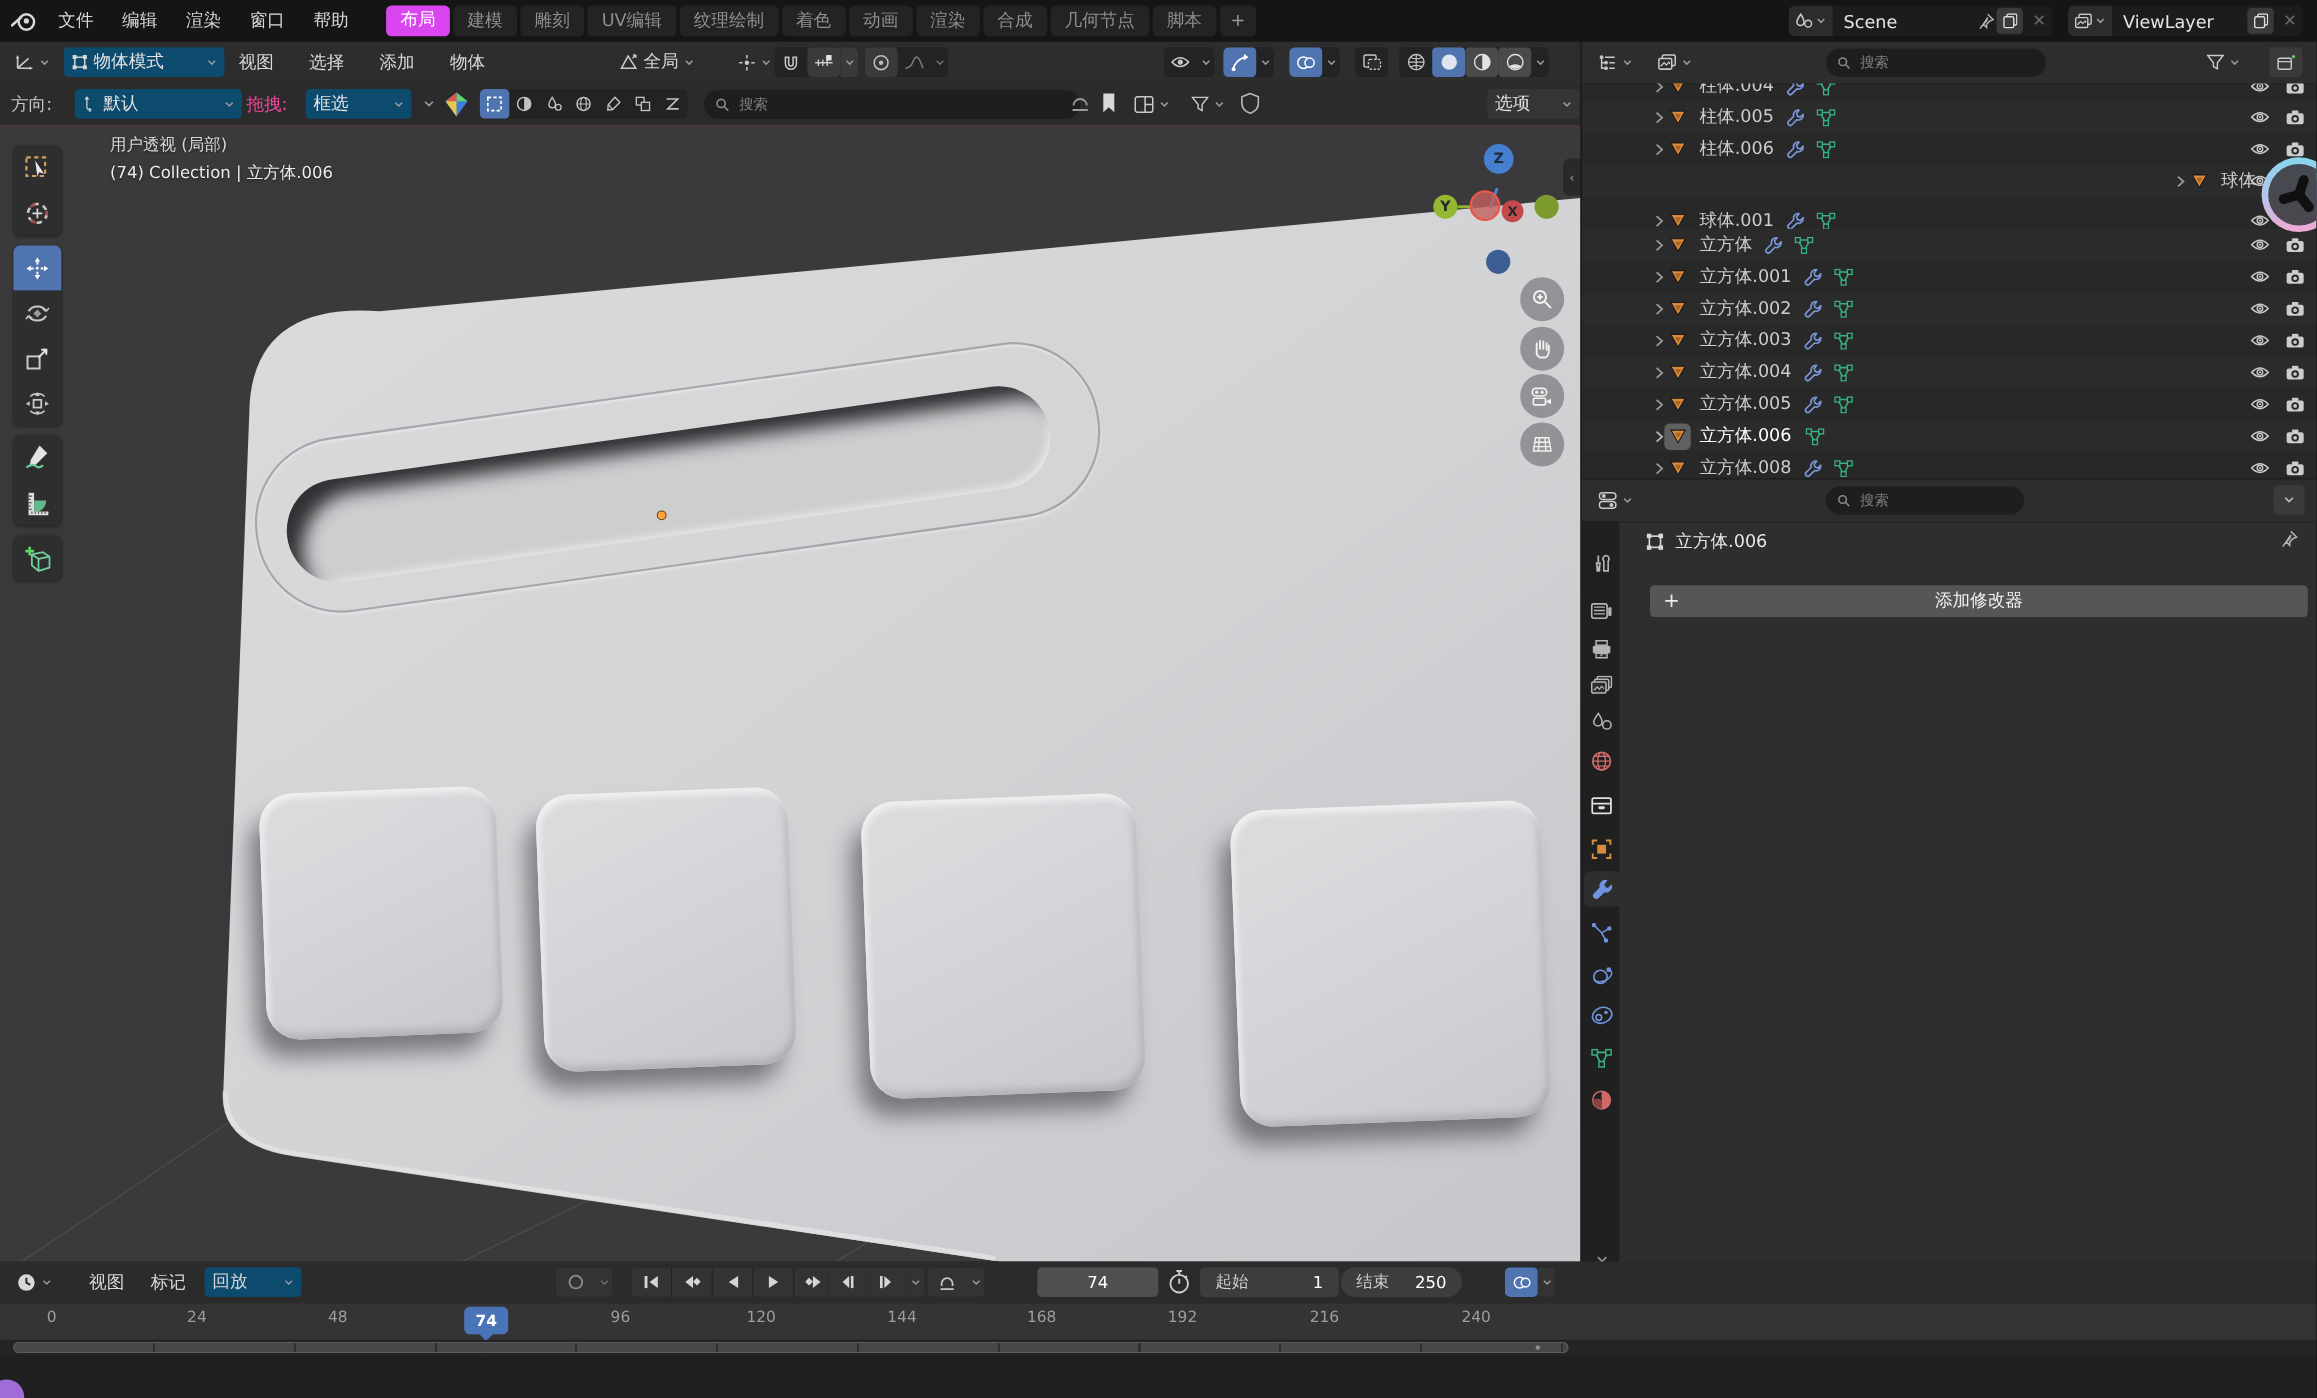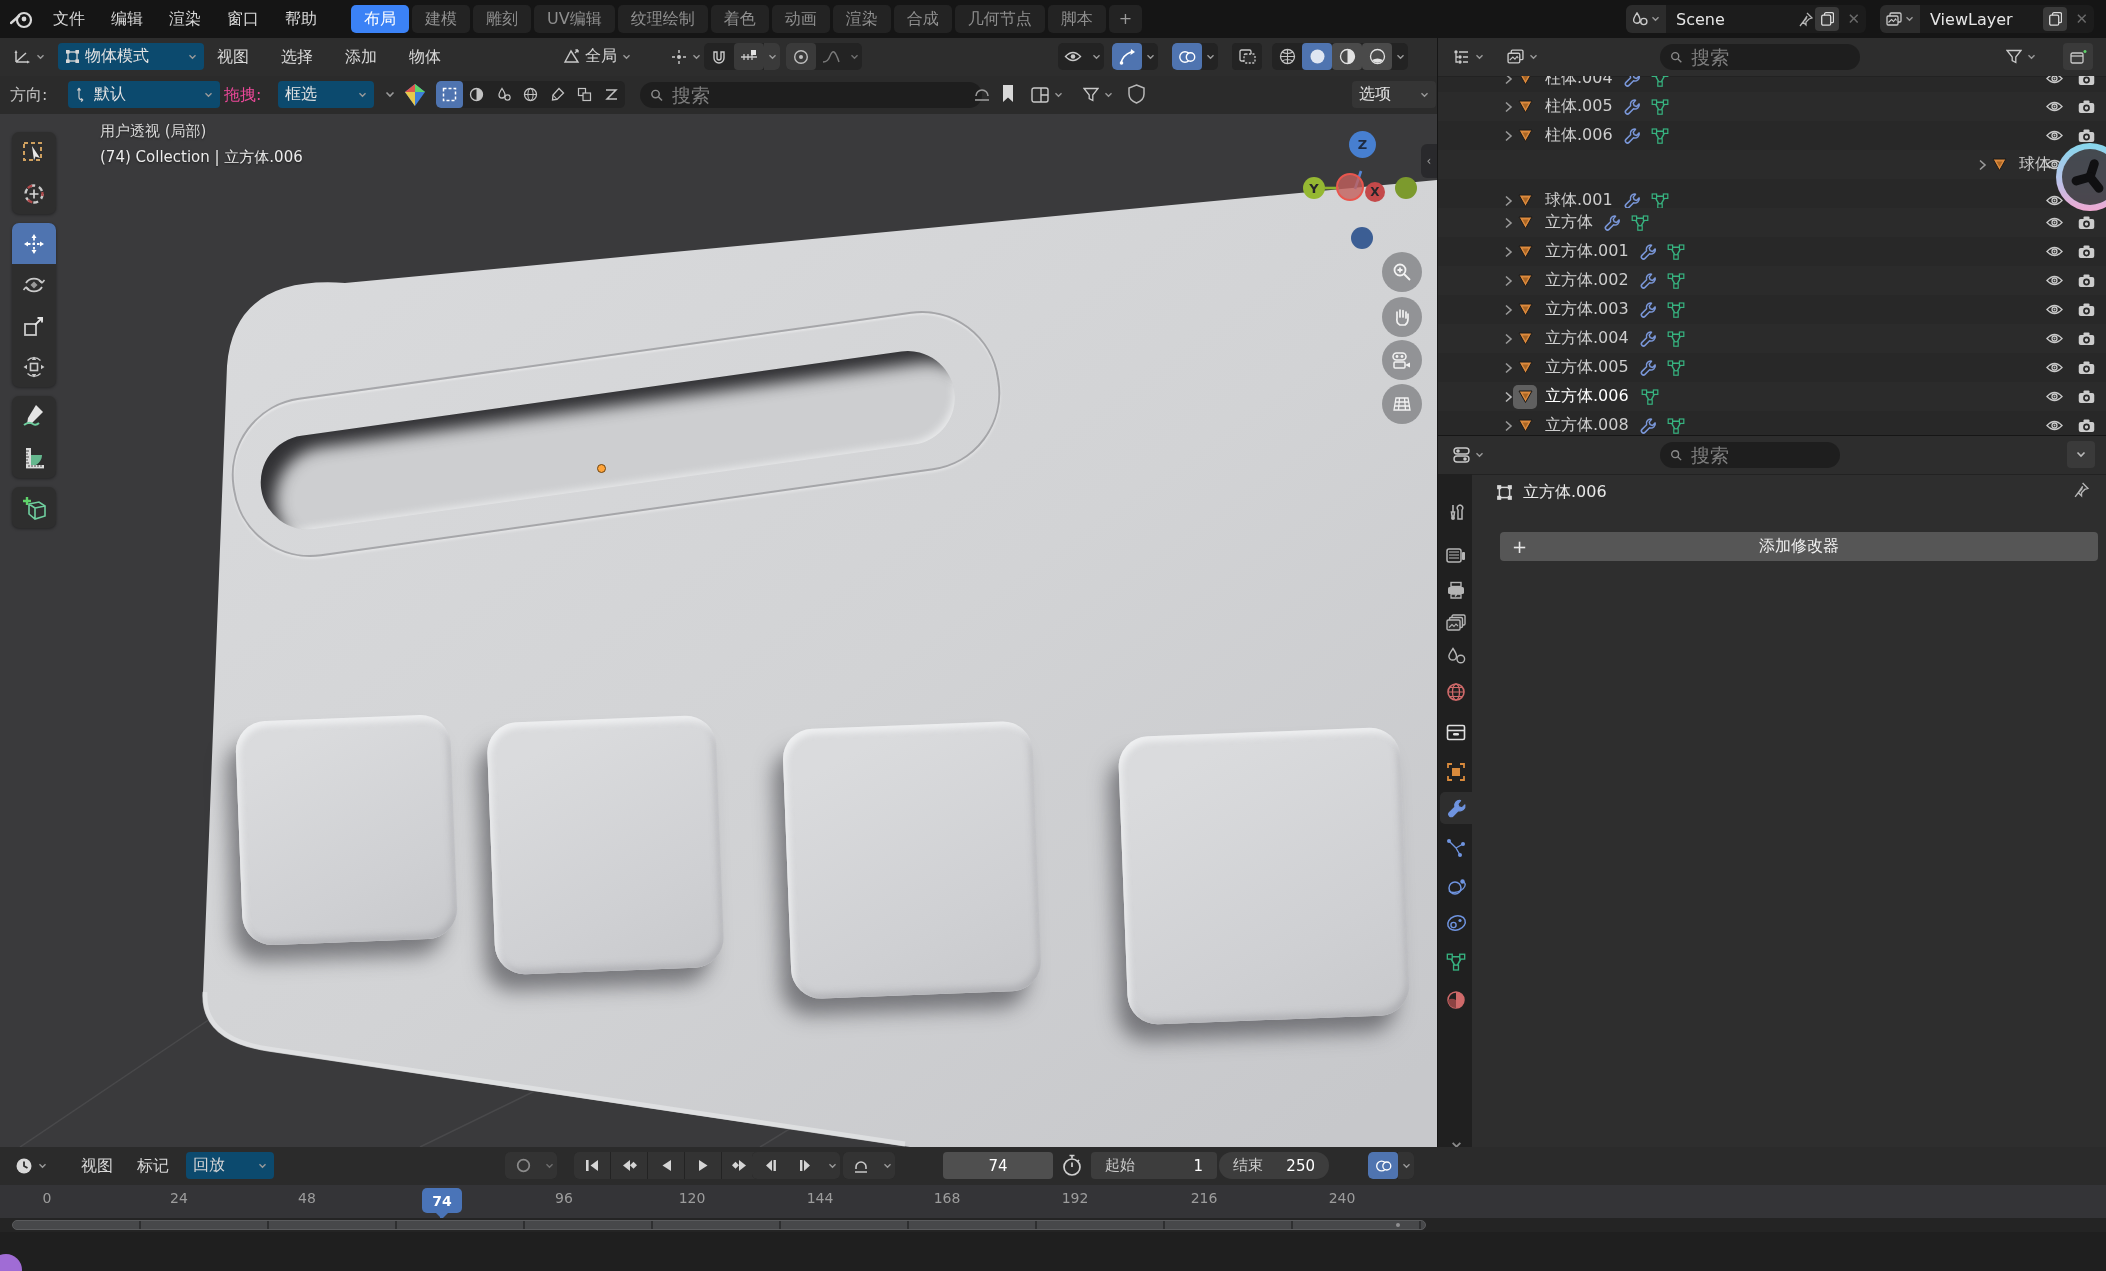--- a/index.html
+++ b/index.html
@@ -6,39 +6,39 @@
   #app{position:relative;width:2106px;height:1271px;background:#1f1f1f;overflow:hidden;
        font-family:"DejaVu Sans","Liberation Sans",sans-serif;color:#c9c9c9;font-size:16px;
        -webkit-font-smoothing:antialiased;}
   .abs{position:absolute;}
   .flex{display:flex;align-items:center;}
   svg{display:block;}
   
   .topbar{position:absolute;left:0;top:0;width:2106px;height:38px;background:#151515;display:flex;align-items:center;}
   .menu-item{padding:0 13px;height:26px;line-height:26px;color:#d8d8d8;border-radius:4px;cursor:default;}
   .wtab{margin-left:3px;padding:0 13px;height:28px;line-height:28px;border-radius:5px;background:#232323;color:#8f8f8f;}
-  .wtab.active{background:#3b82f6;color:#ffffff;}
+  .wtab.active{background:#d946ef;color:#ffffff;font-family:Liberation Mono, monospace;}
   .wtab.addtab{padding:0 10px;color:#9a9a9a;}
   .idwidget{display:flex;align-items:center;height:28px;border-radius:6px;overflow:hidden;background:#1c1c1c;}
   .idwidget .iconpart{background:#2c2c2c;height:28px;display:flex;align-items:center;padding:0 6px;gap:3px;}
   .idwidget .namepart{padding:0 10px;color:#e6e6e6;display:flex;align-items:center;gap:8px;}
   .sqbtn{width:24px;height:24px;border-radius:4px;background:#3a3a3a;display:flex;align-items:center;justify-content:center;margin:0 2px;}
   .dimx{color:#6a6a6a;font-size:15px;padding:0 6px;}
   
   .vp-header{position:absolute;left:0;top:38px;width:1437px;height:38px;background:#2d2d2d;border-bottom:1px solid #222;}
   .tool-header{position:absolute;left:0;top:76px;width:1437px;height:38px;background:#2b2b2b;border-bottom:6px solid #b91c1c;}
   .hbtn{display:flex;align-items:center;gap:5px;height:27px;padding:0 7px;border-radius:4px;background:transparent;color:#d4d4d4;}
   .dd{background:#0c4a6e;border-radius:4px;}
   .iconbtn{width:30px;height:27px;display:flex;align-items:center;justify-content:center;border-radius:4px;}
   .iconbtn.on{background:#4f74b0;}
   .iconbtn.midgray{background:#4a4a4a;}
   .grp{display:flex;align-items:center;background:#232323;border-radius:5px;overflow:hidden;}
   .chevwrap{width:16px;height:27px;display:flex;align-items:center;justify-content:center;color:#9a9a9a;}
   .searchbox{display:flex;align-items:center;gap:7px;background:#1e1e1e;border-radius:13px;height:26px;padding:0 10px;}
-  .searchbox input{background:transparent;border:none;outline:none;color:#e5e5e5;font-size:19px;width:100%;
+  .searchbox input{background:transparent;border:none;outline:none;color:#e5e5e5;font-size:13px;width:100%;
       font-family:"DejaVu Sans","Liberation Sans",sans-serif;}
   .searchbox input::placeholder{color:#7f7f7f;}
   
   .viewport{position:absolute;left:0;top:114px;width:1437px;height:1033px;background:#3a3a3c;overflow:hidden;}
   .vp-text{position:absolute;color:#d9d9d9;font-size:15px;text-shadow:0 1px 2px rgba(0,0,0,.5);}
   .slot-outer{position:absolute;left:229px;top:240px;width:770px;height:156px;border-radius:78px;
       border:2px solid rgba(108,108,112,.45);transform:rotate(-8deg);
       box-shadow:inset 0 2px 2px rgba(255,255,255,.35), 0 2px 3px rgba(255,255,255,.35);}
   .slot-inner{position:absolute;left:26px;top:36px;width:700px;height:94px;border-radius:47px;background:#cdced0;
       box-shadow:inset 18px 20px 16px -6px rgba(40,40,43,.95), inset -5px -7px 9px -5px rgba(238,239,241,.9);}

